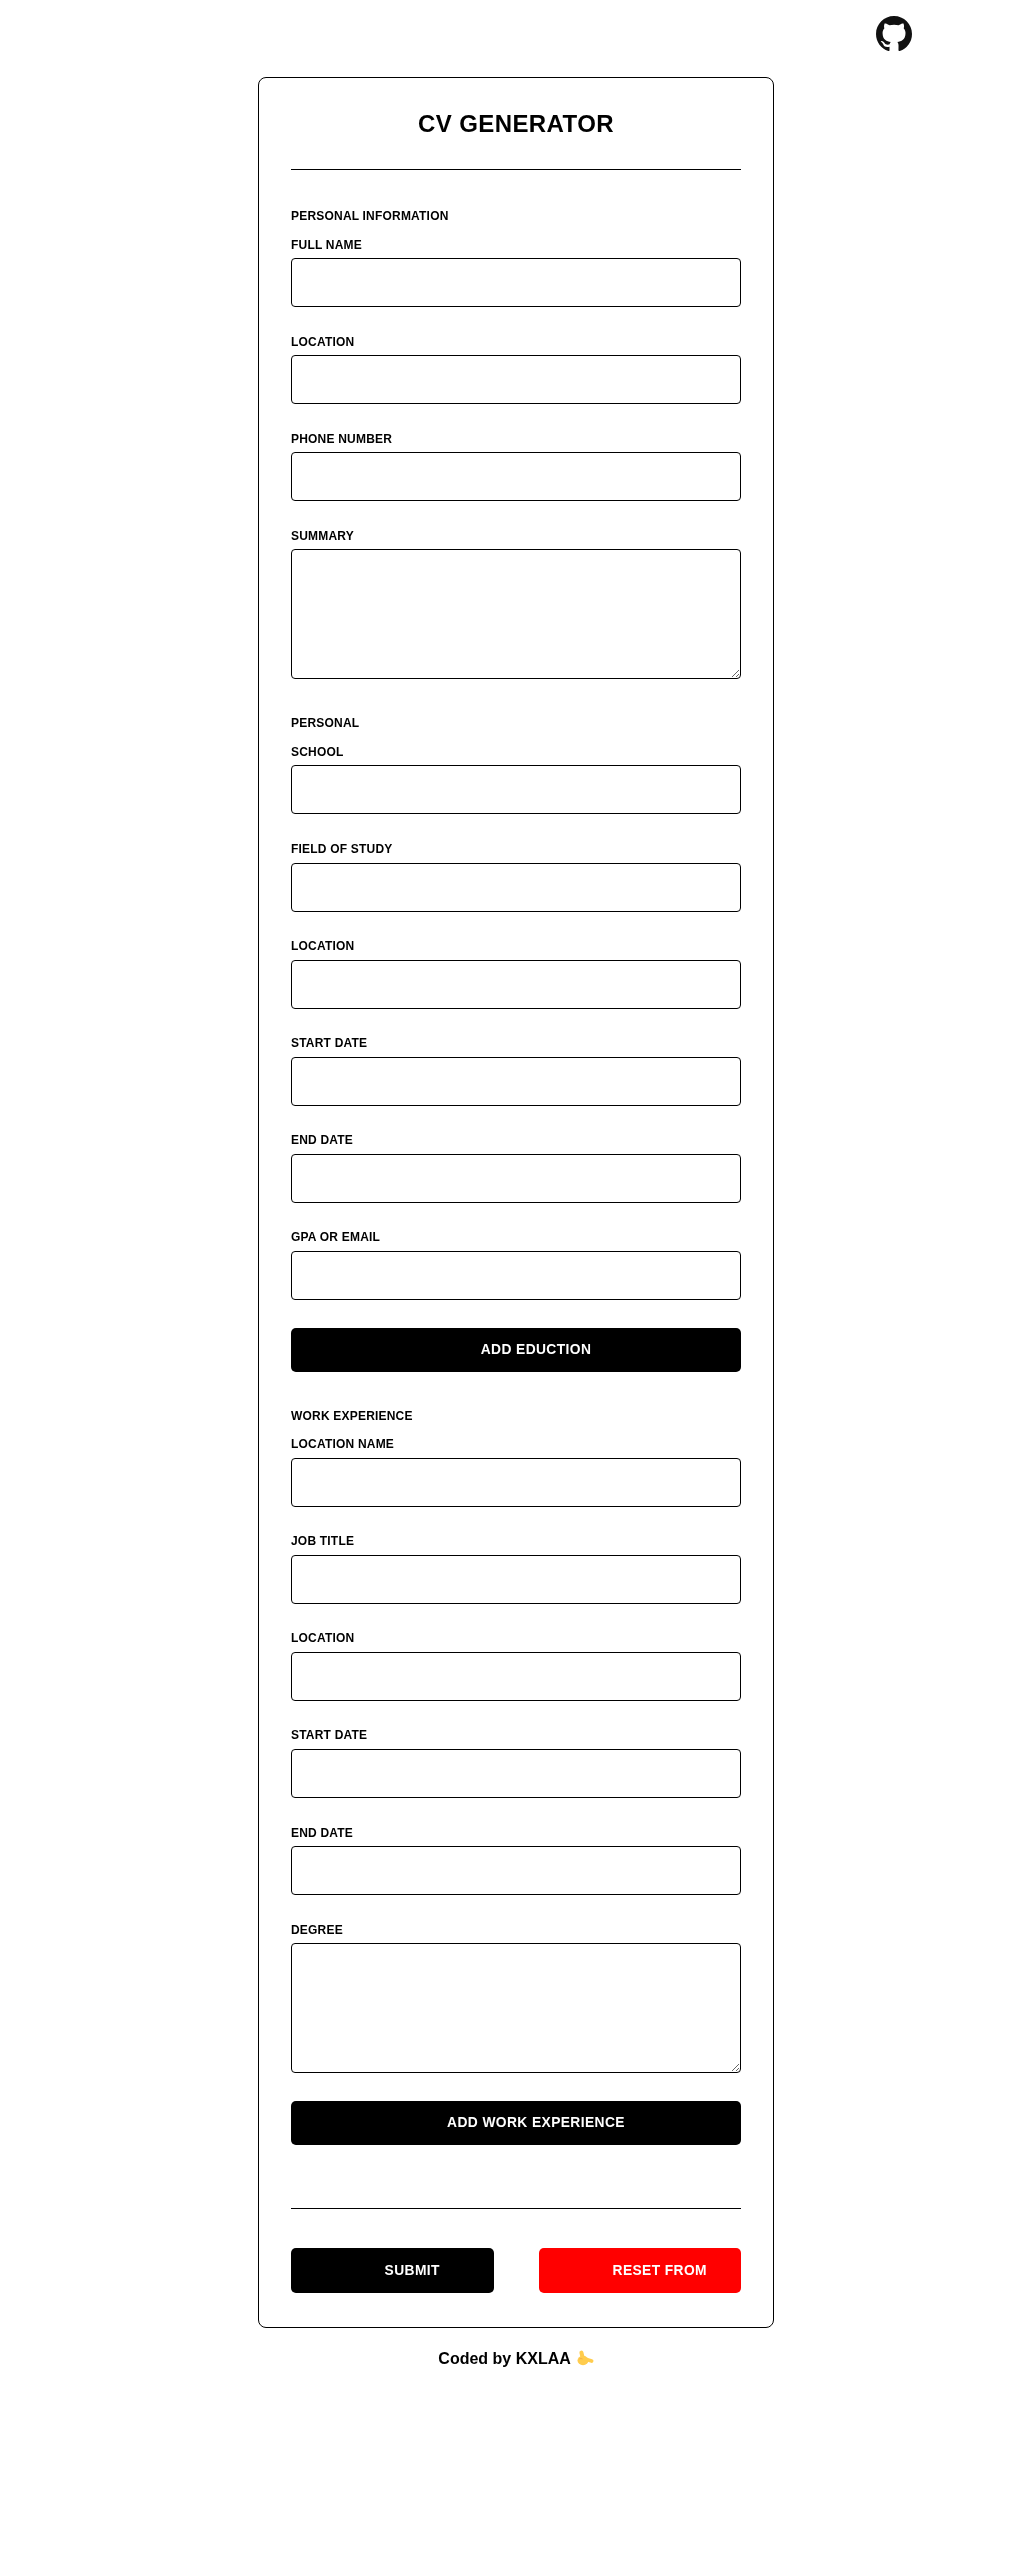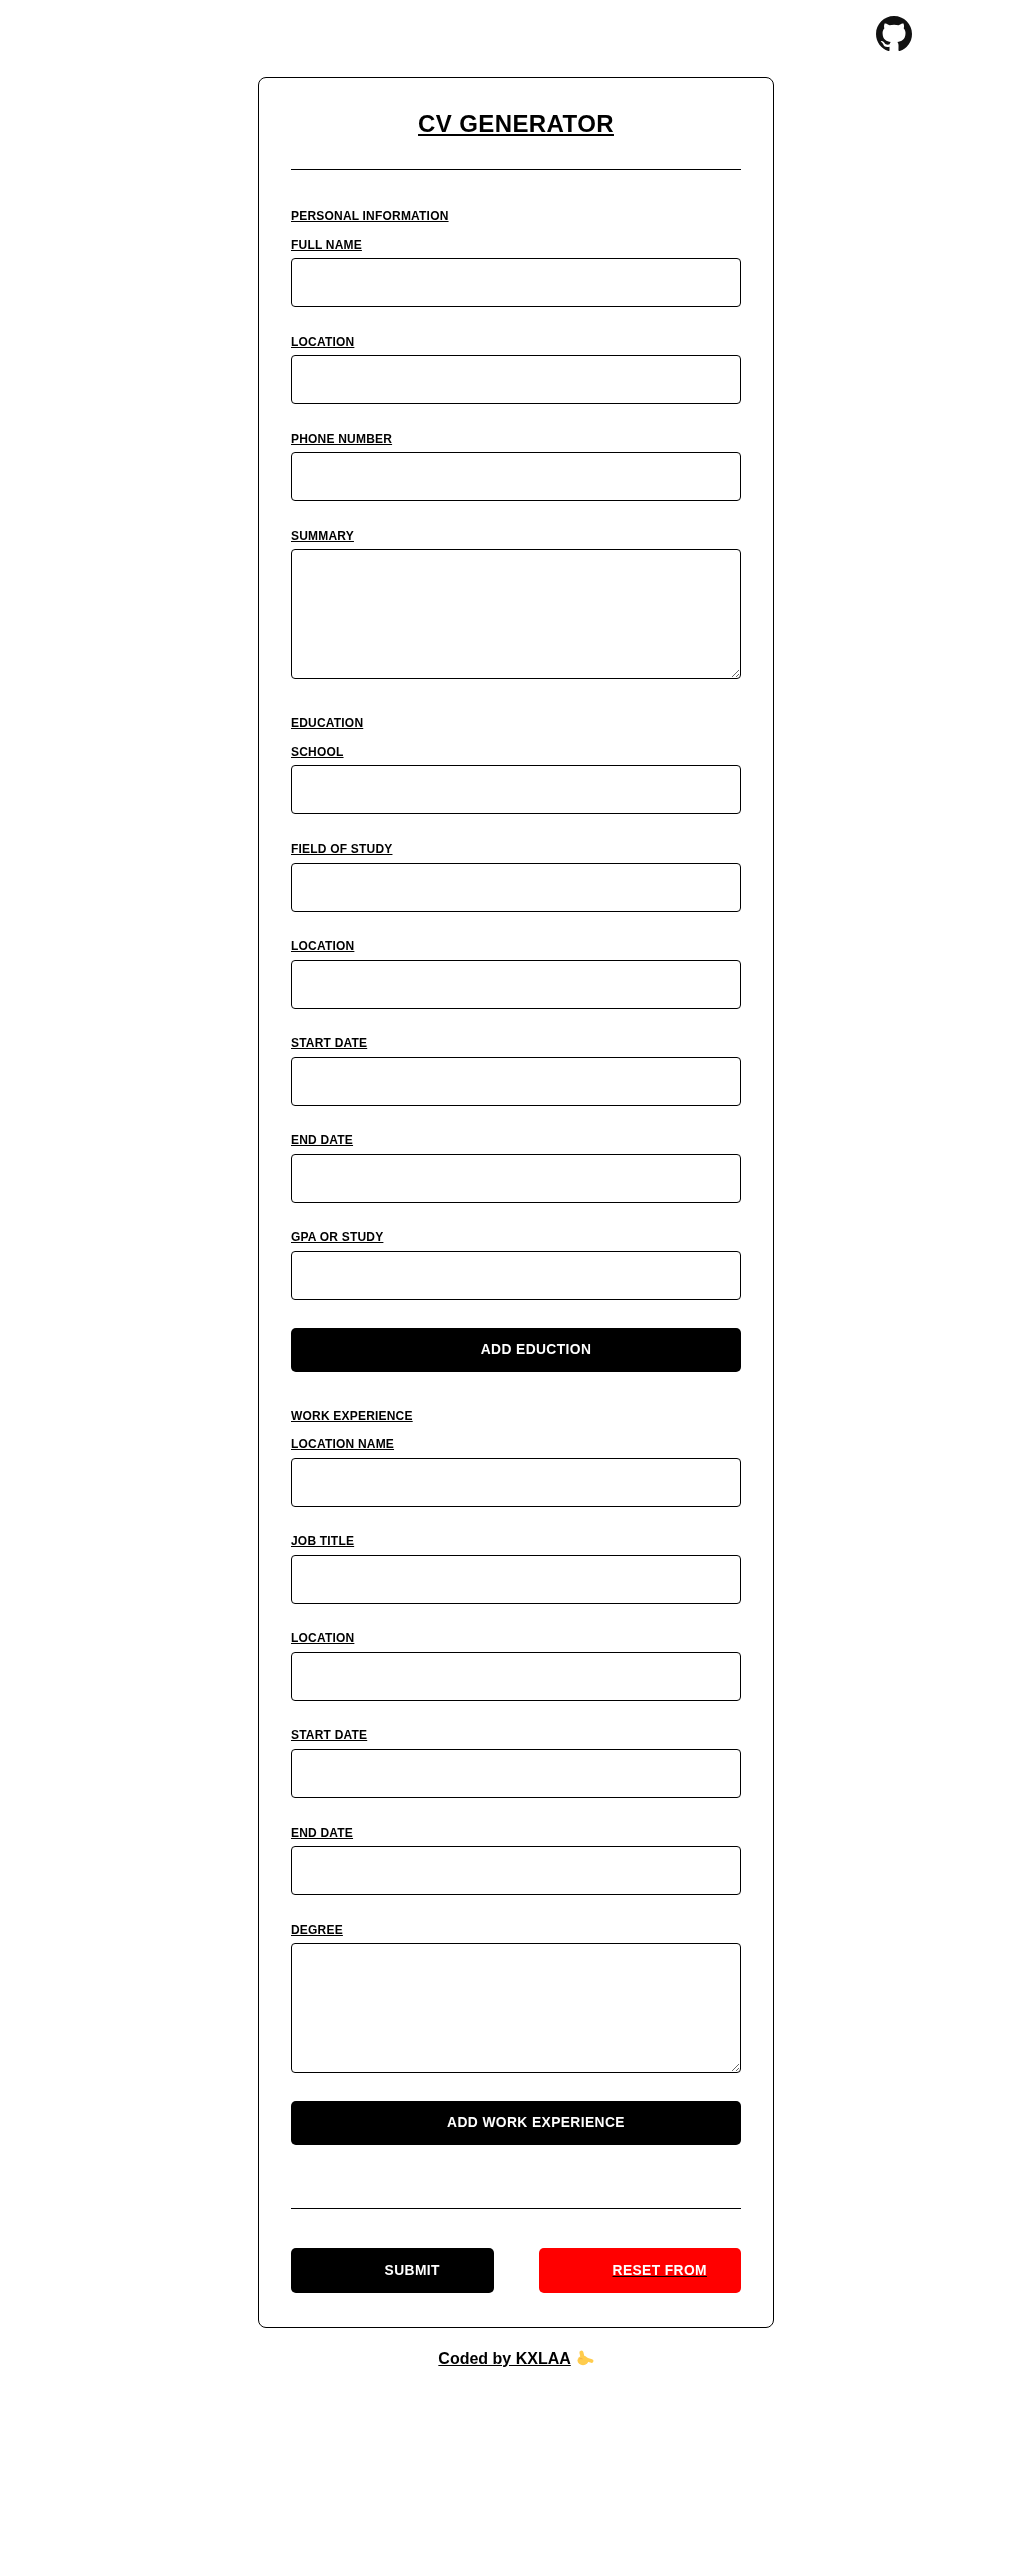--- a/index.html
+++ b/index.html
@@ -9,21 +9,20 @@
     background: #ffffff;
     font-family: "Liberation Sans", sans-serif;
     color: #000000;
   }
   .page {
     position: relative;
     width: 864px;
     min-height: 2576px;
     margin: 0 auto;
     background: #ffffff;
-    text-decoration: underline;
   }
   .github-link {
     position: absolute;
     top: 16px;
     right: 36px;
     width: 36px;
     height: 36px;
     display: block;
     color: #111111;
     cursor: pointer;
@@ -172,21 +171,21 @@
     <div class="field">
       <label class="field-label">PHONE NUMBER</label>
       <input class="text-input" type="text" value="" style="">
     </div>
 
     <div class="field">
       <label class="field-label">SUMMARY</label>
       <textarea class="textarea-input" style=""></textarea>
     </div>
 
-    <h2 class="section-heading spaced">EDUCATION</h2>
+    <h2 class="section-heading spaced">PERSONAL</h2>
 
     <div class="field">
       <label class="field-label">SCHOOL</label>
       <input class="text-input" type="text" value="" style="">
     </div>
 
     <div class="field">
       <label class="field-label">FIELD OF STUDY</label>
       <input class="text-input" type="text" value="" style="">
     </div>
@@ -200,21 +199,21 @@
       <label class="field-label">START DATE</label>
       <input class="text-input" type="text" value="" style="">
     </div>
 
     <div class="field">
       <label class="field-label">END DATE</label>
       <input class="text-input" type="text" value="" style="">
     </div>
 
     <div class="field">
-      <label class="field-label">GPA OR STUDY</label>
+      <label class="field-label">GPA OR EMAIL</label>
       <input class="text-input" type="text" value="" style="">
     </div>
 
     <button type="button" class="btn btn-full">ADD EDUCTION</button>
 
     <h2 class="section-heading spaced">WORK EXPERIENCE</h2>
 
     <div class="field">
       <label class="field-label">LOCATION NAME</label>
       <input class="text-input" type="text" value="" style="">

